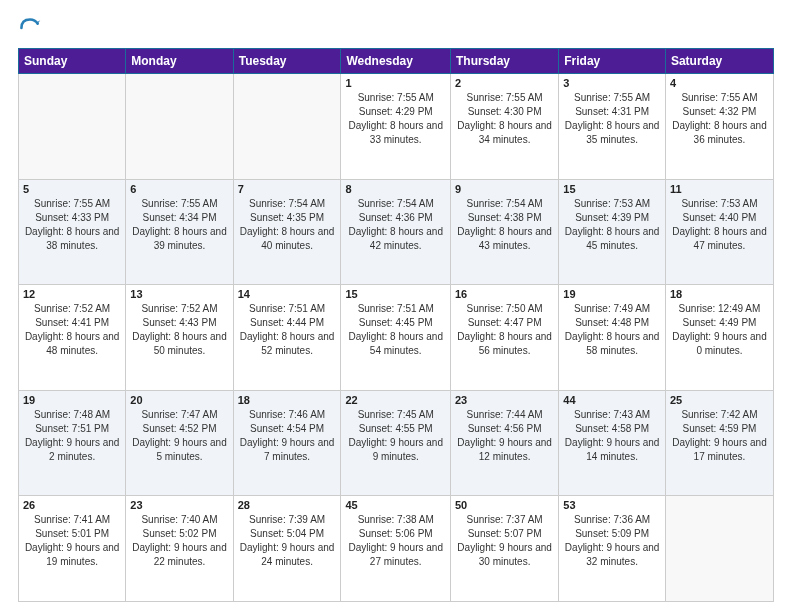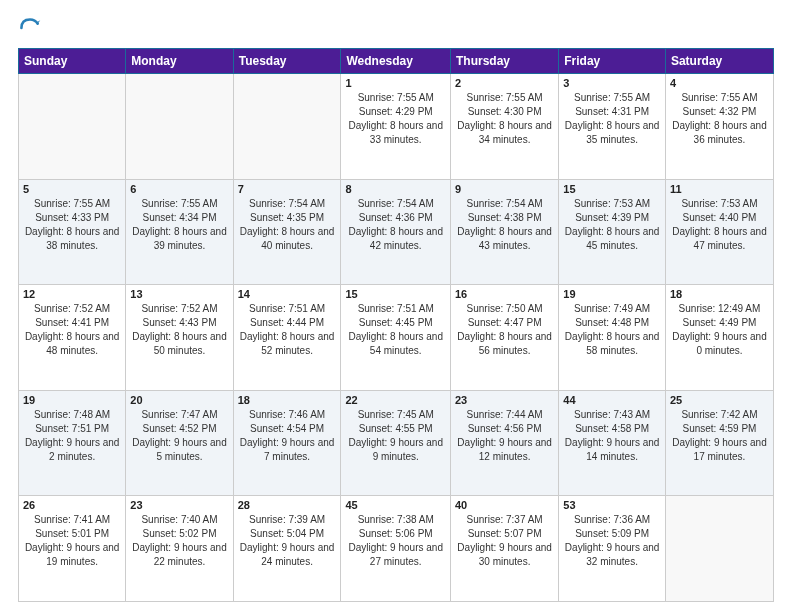--- a/index.html
+++ b/index.html
@@ -340,21 +340,21 @@
 and 24 minutes.</div>
           </td>
           <td>
             <span class="cell-date">45</span>
             <div class="cell-info">Sunrise: 7:38 AM
 Sunset: 5:06 PM
 Daylight: 9 hours
 and 27 minutes.</div>
           </td>
           <td>
-            <span class="cell-date">40</span>
+            <span class="cell-date">50</span>
             <div class="cell-info">Sunrise: 7:37 AM
 Sunset: 5:07 PM
 Daylight: 9 hours
 and 30 minutes.</div>
           </td>
           <td>
             <span class="cell-date">53</span>
             <div class="cell-info">Sunrise: 7:36 AM
 Sunset: 5:09 PM
 Daylight: 9 hours

